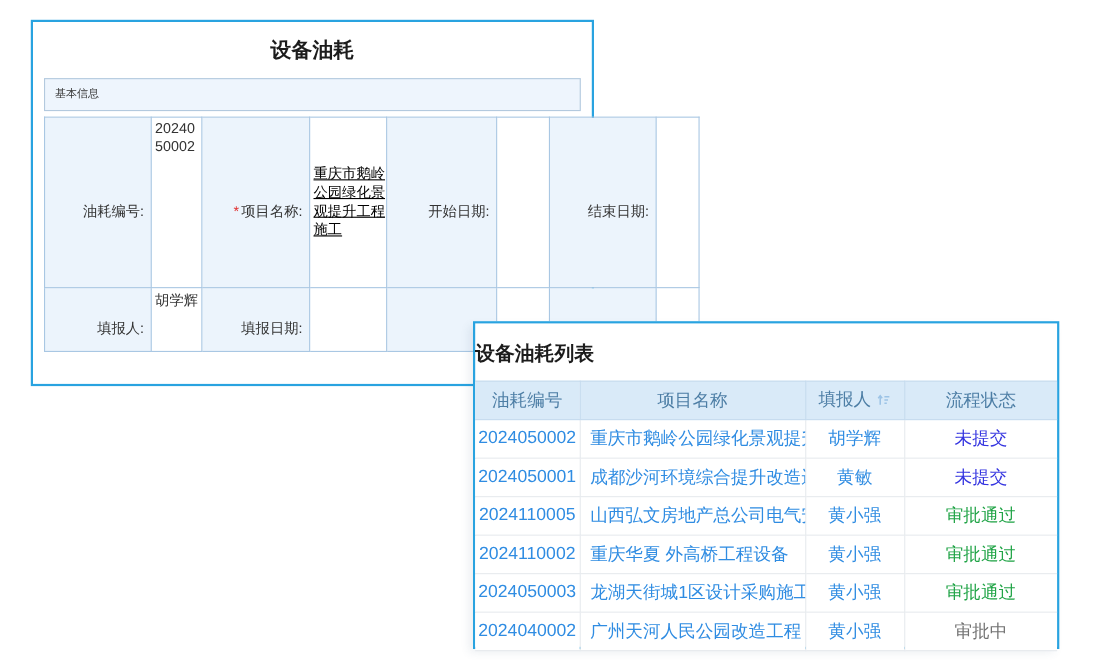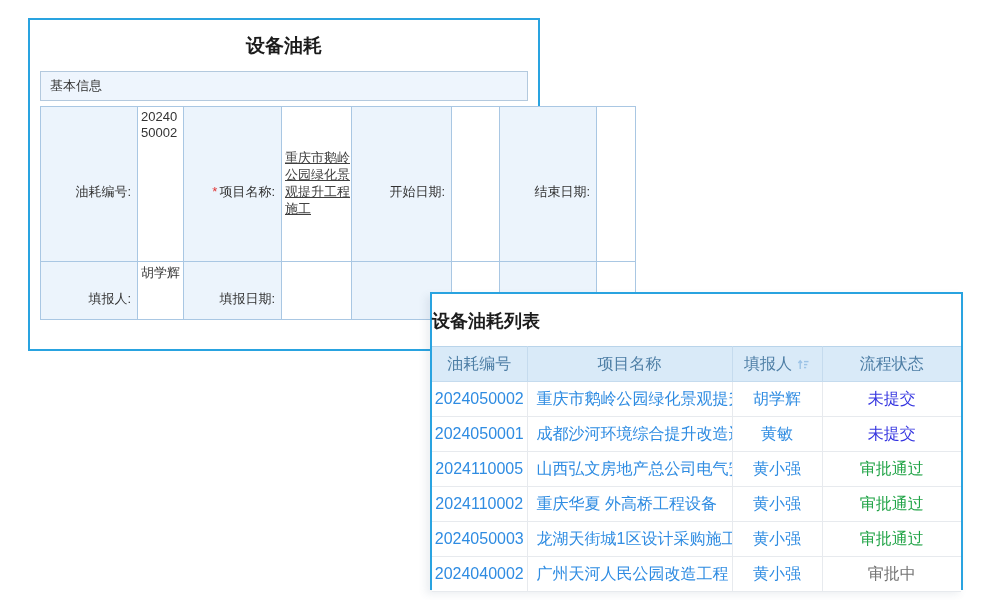--- a/index.html
+++ b/index.html
@@ -12,40 +12,40 @@
     position:absolute; left:28px; top:18px; width:512px; height:333px;
     background:#ffffff; border:2px solid #29a3e0; z-index:1;
   }
   .form-title {
     text-align:center; font-size:19px; font-weight:bold; color:#1c1c1c;
     padding:13px 0 12px 0;
   }
   .section-bar {
     margin:0 10px; height:30px; line-height:28px;
     background:#eef5fd; border:1px solid #b3c9de;
-    font-size:13px; color:#333; padding-left:9px;
+    font-size:10px; color:#333; padding-left:9px;
   }
   table.form-table {
     margin:5px 10px 0 10px; border-collapse:collapse; table-layout:fixed;
     width:595px; font-size:13px; color:#333;
   }
   table.form-table td { border:1px solid #a9c7e3; overflow:hidden; }
   td.f-label {
     background:#ecf4fc; text-align:right; vertical-align:middle;
     padding:18px 6px 2px 2px;
     margin-top:12px;
   }
   td.f-value { background:#ffffff; vertical-align:middle; padding:2px 1px 2px 3px; }
   td.f-value.top { vertical-align:top; }
   tr.r1 { height:155px; }
   tr.r2 { height:58px; }
   tr.r3 { height:38px; }
   .req { color:#e03434; margin-right:2px; }
   .breakall { word-break:break-all; line-height:1.25; }
-  a.proj-link { color:#404040; line-height:1.3;
+  a.proj-link { color:#000000; line-height:1.3;
     word-break:break-all; display:inline-block; }
 
   
   .list-panel {
     position:absolute; left:430px; top:292px; width:533px; height:298px;
     background:#ffffff; border:2px solid #29a3e0; z-index:2;
     box-shadow:-4px 4px 8px rgba(60,90,120,0.10);
   }
   .list-title {
     text-align:left; font-size:18px; font-weight:bold; color:#1c1c1c;

